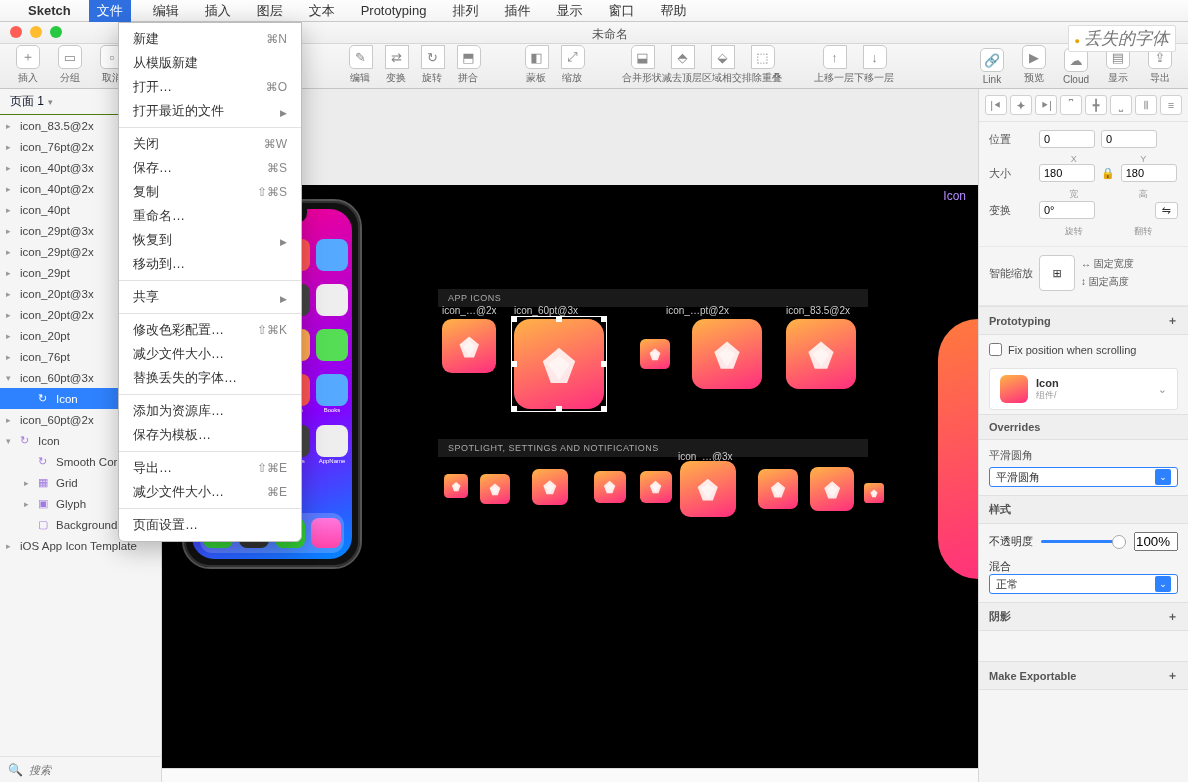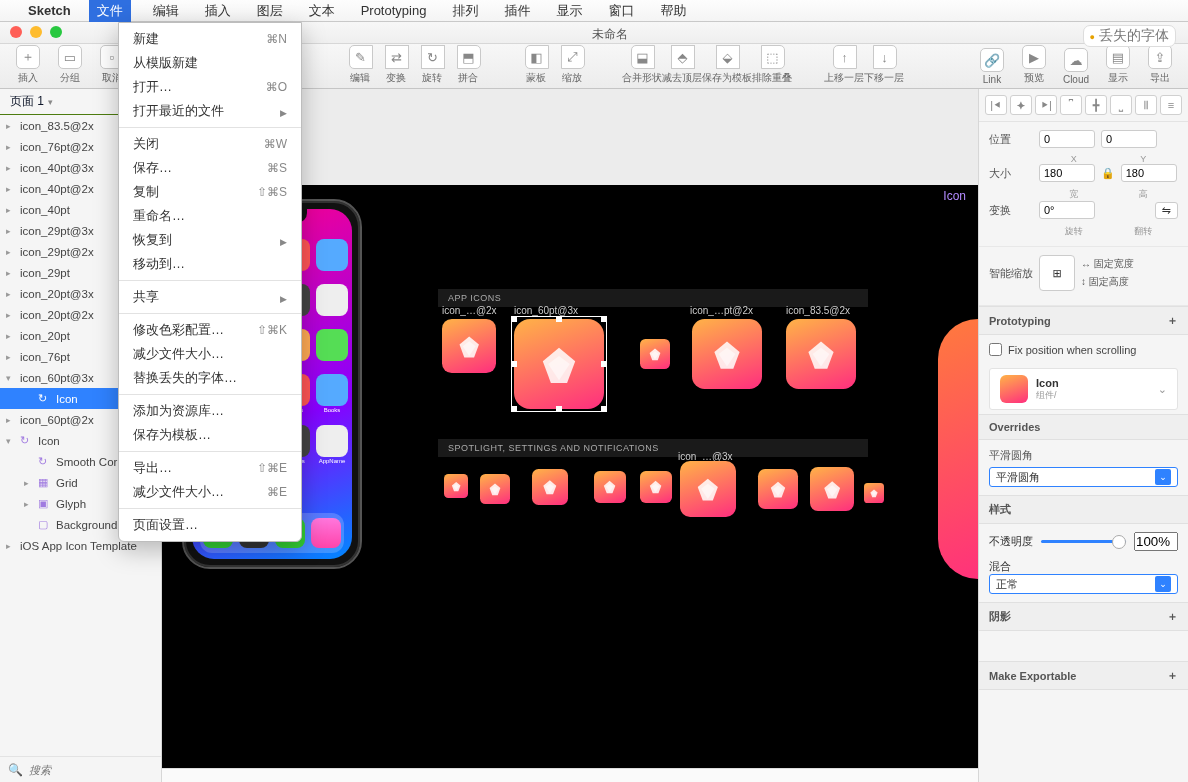--- a/index.html
+++ b/index.html
@@ -18,21 +18,21 @@
 .dropdown .row .sc { color: #888; font-size: 12px; }
 .dropdown .sep { height: 1px; background: #e2e2e2; margin: 4px 0; }
 .dropdown .arrow::after { content: "▶"; font-size: 9px; color: #888; }
 
 
 .titlebar { height: 22px; background: linear-gradient(#f7f7f7,#efefef); display: flex; align-items: flex-end; justify-content: center; position: relative; border-bottom: 1px solid #d7d7d7; padding-left: 32px; }
 .traffic { position: absolute; left: 10px; top: 4px; display: flex; gap: 8px; }
 .traffic span { width: 12px; height: 12px; border-radius: 50%; display: inline-block; }
 .tl-r { background: #ff5f57; } .tl-y { background: #febc2e; } .tl-g { background: #28c840; }
 .doc-title { font-size: 12px; color: #555; }
-.missing-font { position: absolute; right: 12px; top: 3px; font-size: 14px; color: #777; background: #fff; border: 1px solid #ddd; border-radius: 7px; padding: 1px 6px; }
+.missing-font { position: absolute; right: 12px; top: 3px; font-size: 17px; color: #777; background: #fff; border: 1px solid #ddd; border-radius: 2px; padding: 1px 6px; font-style: italic; }
 .missing-font::before { content:"●"; color:#e6a100; margin-right:4px; font-size:9px;}
 
 
 .toolbar { height: 45px; background: linear-gradient(#f7f7f7,#ececec); border-bottom: 1px solid #c5c5c5; display: flex; align-items: flex-end; padding: 2px 10px 3px; gap: 6px; }
 .tbutton { display: flex; flex-direction: column; align-items: center; font-size: 10px; color: #666; min-width: 36px; }
 .tbutton .ico { width: 24px; height: 24px; border: 1px solid #c9c9c9; border-radius: 5px; background: #fff; margin-bottom: 2px; display:flex; align-items:center; justify-content:center; font-size:13px; color:#888;}
 .tgroup { display: flex; gap: 0; }
 .tgroup .tbutton .ico { border-radius: 0; margin-right:-1px;}
 .tgroup .tbutton:first-child .ico { border-radius: 5px 0 0 5px;}
 .tgroup .tbutton:last-child .ico { border-radius: 0 5px 5px 0;}
@@ -262,21 +262,21 @@
       <div class="tbutton">
         <div class="ico">⬓</div>
         <span>合并形状</span>
       </div>
       <div class="tbutton">
         <div class="ico">⬘</div>
         <span>减去顶层</span>
       </div>
       <div class="tbutton">
         <div class="ico">⬙</div>
-        <span>保存为模板</span>
+        <span>区域相交</span>
       </div>
       <div class="tbutton">
         <div class="ico">⬚</div>
         <span>排除重叠</span>
       </div>
     </div>
     <div style="width: 20px;"></div>
     <div class="tgroup">
       <div class="tbutton">
         <div class="ico">↑</div>
@@ -542,21 +542,21 @@
         <div class="handle" style="left: 439px; top: 272px;"></div>
         <div class="handle" style="left: 349px; top: 317px;"></div>
         <div class="handle" style="left: 394px; top: 317px;"></div>
         <div class="handle" style="left: 439px; top: 317px;"></div>
         <div class="fox" style="left: 478px; top: 250px; width: 30px; height: 30px;">
           <svg viewBox="0 0 100 100">
             <path d="M50 20 L80 45 L65 85 L35 85 L20 45 Z" fill="rgba(255,255,255,.85)"></path>
             <path d="M50 35 L70 50 L50 80 L30 50 Z" fill="rgba(255,255,255,.5)"></path>
           </svg>
         </div>
-        <div class="artlabel" style="left: 528px; top: 216px;">icon_…pt@2x</div>
+        <div class="artlabel" style="left: 504px; top: 216px;">icon_…pt@2x</div>
         <div class="fox" style="left: 530px; top: 230px; width: 70px; height: 70px;">
           <svg viewBox="0 0 100 100">
             <path d="M50 20 L80 45 L65 85 L35 85 L20 45 Z" fill="rgba(255,255,255,.85)"></path>
             <path d="M50 35 L70 50 L50 80 L30 50 Z" fill="rgba(255,255,255,.5)"></path>
           </svg>
         </div>
         <div class="artlabel" style="left: 624px; top: 216px;">icon_83.5@2x</div>
         <div class="fox" style="left: 624px; top: 230px; width: 70px; height: 70px;">
           <svg viewBox="0 0 100 100">
             <path d="M50 20 L80 45 L65 85 L35 85 L20 45 Z" fill="rgba(255,255,255,.85)"></path>

